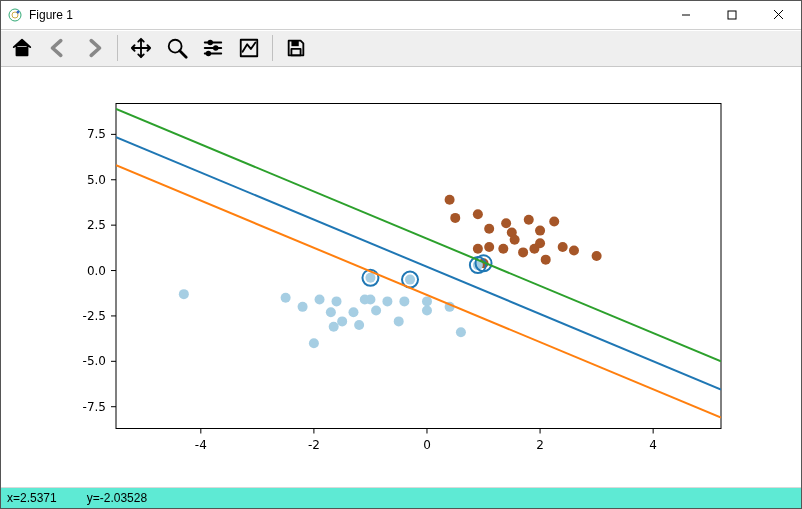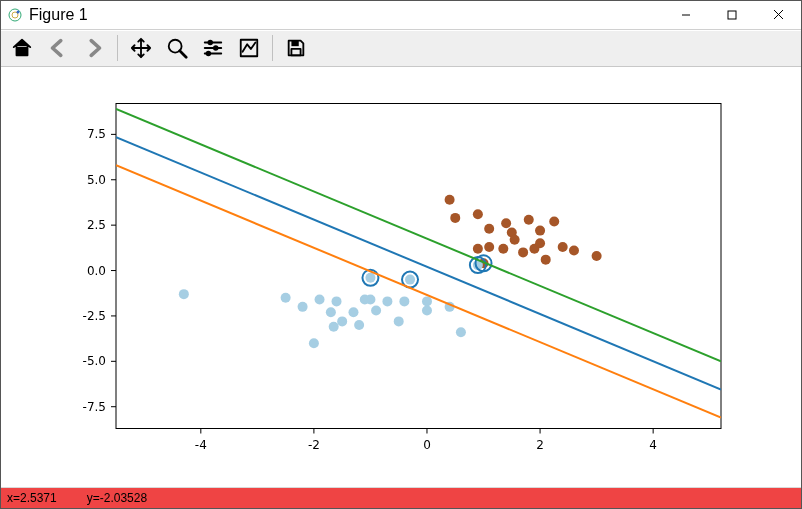--- a/index.html
+++ b/index.html
@@ -1,29 +1,29 @@
 <!DOCTYPE html>
 <html><head>
 <meta charset="utf-8">
 <style>
   html,body{margin:0;padding:0;font-family:"Segoe UI",Tahoma,sans-serif;font-size:13px;background:#fff;color:#000}
   .window{width:802px;height:509px;border:1px solid #555;box-sizing:border-box;display:flex;flex-direction:column;background:#fff}
   .titlebar{height:30px;display:flex;align-items:center;justify-content:space-between;background:#fff;border-bottom:1px solid #d0d0d0}
   .title-left{display:flex;align-items:center;gap:6px;padding-left:6px}
   .title-icon{width:16px;height:16px}
-  .title-text{font-size:16px}
+  .title-text{font-size:12px}
   .win-controls{display:flex;height:100%}
   .win-btn{width:46px;display:flex;align-items:center;justify-content:center;font-family:"Segoe UI Symbol",sans-serif;font-size:11px;color:#000}
   .toolbar{height:38px;background:#efefef;border-top:1px solid #fff;border-bottom:1px solid #c8c8c8;display:flex;align-items:center;padding:0 4px;gap:2px}
   .tb-btn{width:32px;height:32px;display:flex;align-items:center;justify-content:center;border:1px solid transparent;border-radius:2px}
   .tb-btn svg{width:22px;height:22px;stroke:#000;stroke-width:2;fill:none;stroke-linecap:round;stroke-linejoin:round}
   .tb-btn.dim svg{stroke:#888}
   .tb-sep{width:1px;height:26px;background:#c0c0c0;margin:0 4px}
   .plot-area{flex:1;position:relative;background:#fff}
-  .statusbar{height:22px;border-top:1px solid #d9d9d9;display:flex;align-items:center;padding:0 6px;gap:30px;font-size:12px;background:#ef4444}
+  .statusbar{height:22px;border-top:1px solid #d9d9d9;display:flex;align-items:center;padding:0 6px;gap:30px;font-size:12px;background:#5eead4}
   .axis-label{font-size:12px;fill:#000;font-family:"DejaVu Sans","Segoe UI",sans-serif}
 </style>
 </head>
 <body>
 
 <div class="window">
 
   <div class="titlebar">
     <div class="title-left">
       <span class="title-icon">

